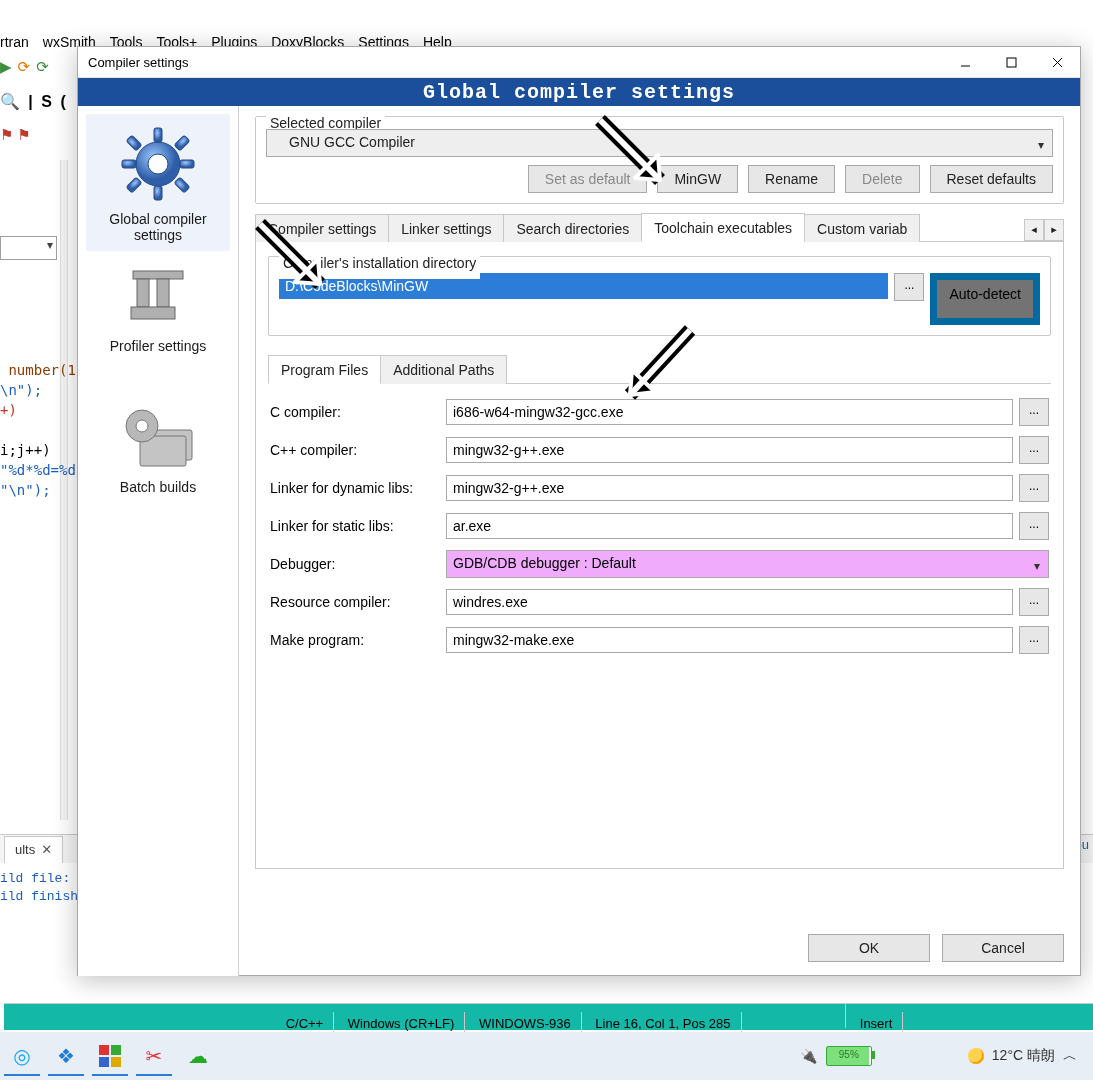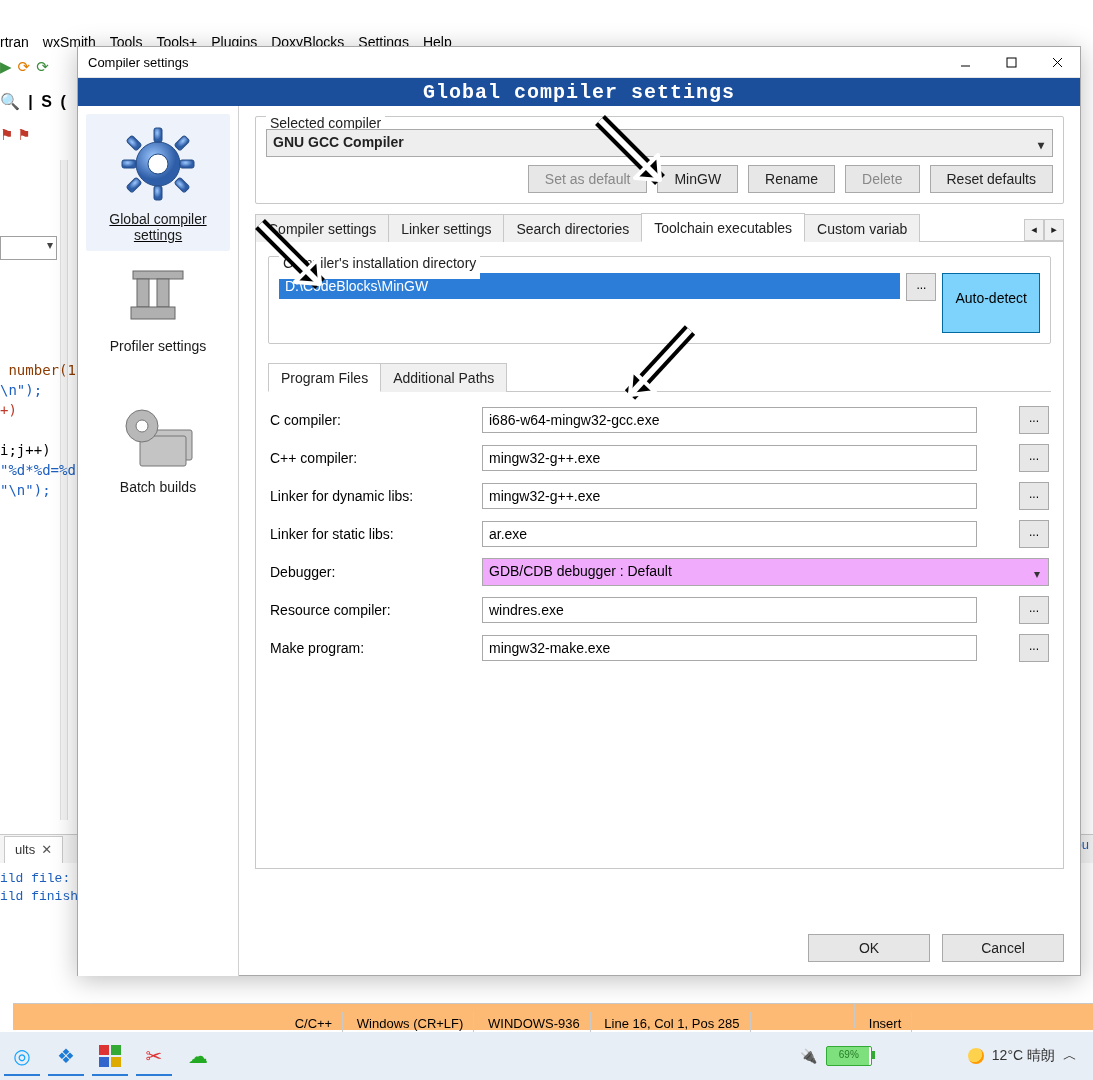--- a/index.html
+++ b/index.html
@@ -18,66 +18,66 @@
   .bg-code{position:absolute;left:0;top:360px;font-family:Consolas,monospace;font-size:14px;line-height:20px;white-space:pre;color:#000;}
   .bg-code .brown{color:#8b3a00;}
   .bg-code .red{color:#c0392b;}
   .bg-code .blue{color:#1d5fbf;}
   .bg-tabstrip{position:absolute;left:0;top:834px;right:0;height:28px;border-top:1px solid #c9c9c9;background:#f4f4f4;}
   .bg-tabstrip .tab{display:inline-block;height:26px;line-height:26px;padding:0 10px;border:1px solid #c9c9c9;border-bottom:none;background:#fff;margin-left:4px;color:#333;font-size:13px;}
   .bg-tabstrip .x{margin-left:6px;color:#555;}
   .bg-tabstrip .right{position:absolute;right:4px;top:2px;color:#1d5fbf;font-size:13px;}
   .bg-tabstrip .right .gear{color:#2b7dd8;margin-right:2px;}
   .bg-log{position:absolute;left:0;top:870px;font-family:Liberation Mono, monospace;font-size:13px;color:#1d5fbf;line-height:18px;}
-  .status{position:absolute;left:13px;top:1003px;right:0;height:26px;border-top:1px solid #c9c9c9;background:#fdba74;font-size:13px;}
+  .status{position:absolute;left:4px;top:1003px;right:0;height:26px;border-top:1px solid #c9c9c9;background:#14b8a6;font-size:13px;}
   .status .cell{display:inline-block;height:24px;line-height:24px;padding:0 10px;border-right:1px solid #c9c9c9;}
   .status .pad{width:268px;display:inline-block;}
   .taskbar{position:absolute;left:0;top:1032px;right:0;height:48px;background:#e8eef6;display:flex;align-items:center;}
   .taskbar .tb-item{width:44px;height:44px;display:flex;align-items:center;justify-content:center;font-size:20px;position:relative;}
   .taskbar .tb-item.active:after{content:"";position:absolute;left:4px;bottom:2px;right:4px;height:2px;background:#2b7dd8;}
   .taskbar .right-tray{margin-left:auto;display:flex;align-items:center;gap:8px;padding-right:16px;font-size:14px;color:#333;}
   .battery{display:inline-block;width:44px;height:18px;border:1px solid #3a3;border-radius:2px;position:relative;font-size:10px;line-height:16px;text-align:center;color:#2a7a2a;background:linear-gradient(to right,#7de07d 95%,#fff 95%);}
   .battery:after{content:"";position:absolute;right:-4px;top:4px;width:3px;height:8px;background:#3a3;}
   .sun{width:16px;height:16px;background:radial-gradient(circle at 40% 40%,#ffd24d 55%,#ff9b00 58%);border-radius:50%;display:inline-block;}
   
   .dialog{position:absolute;left:77px;top:46px;width:1002px;height:928px;background:#fff;border:1px solid #a8a8a8;box-shadow:0 4px 24px rgba(0,0,0,.25);}
   .titlebar{height:30px;display:flex;align-items:center;padding-left:10px;font-size:13px;color:#000;background:#fff;border-bottom:1px solid #e5e5e5;}
   .titlebar .wbtns{margin-left:auto;display:flex;}
   .wb{width:46px;height:30px;display:flex;align-items:center;justify-content:center;color:#000;}
   .wb svg{width:11px;height:11px;}
   .banner{height:28px;background:#1b4f9c;color:#fff;display:flex;align-items:center;justify-content:center;font-family:"Courier New",monospace;font-size:20px;font-weight:bold;letter-spacing:1px;}
   .dbody{display:flex;height:calc(928px - 30px - 28px);}
   .navcol{width:160px;border-right:1px solid #d0d0d0;padding:8px 0;text-align:center;background:#fff;}
   .navitem{padding:10px 4px 8px;margin:0 8px;border-radius:2px;}
-  .navitem.sel{background:#eef3fb;text-decoration:underline;}
+  .navitem.sel{background:#eef3fb;}
   .navitem .lbl{font-size:14px;color:#1a1a1a;display:block;margin-top:4px;line-height:16px;}
   .navicon{margin:0 auto;}
   .main{flex:1;padding:10px 16px 10px 16px;position:relative;}
   .group{border:1px solid #c8c8c8;border-radius:2px;padding:12px 10px 10px;position:relative;margin-bottom:8px;}
   .group > .legend{position:absolute;top:-10px;left:10px;background:#fff;padding:8px 4px;font-size:14px;color:#222;}
-  .combo{flex:1;height:26px;border:1px solid #a9a9a9;background:#eee;position:relative;padding-left:6px;font-size:14px;line-height:24px;color:#222;font-weight:bold;}
+  .combo{flex:1;height:26px;border:1px solid #a9a9a9;background:#eee;position:relative;padding-left:22px;font-size:14px;line-height:24px;color:#222;}
   .combo:after{content:"▾";position:absolute;right:8px;top:3px;font-size:12px;color:#333;}
   .btn{height:26px;padding:0 16px;border:1px solid #a9a9a9;background:#e7e7e7;font-size:14px;color:#222;display:inline-flex;align-items:center;justify-content:center;}
   .btn.dis{color:#888;}
   .btnrow{display:flex;gap:10px;margin-top:8px;justify-content:flex-end;}
   .btnrow .spacer{width:140px;}
   .tabs{display:flex;align-items:flex-end;border-bottom:1px solid #c8c8c8;margin-top:6px;}
   .tab{padding:6px 12px 5px;border:1px solid #c8c8c8;border-bottom:none;background:#f0f0f0;font-size:14px;color:#222;margin-right:-1px;position:relative;top:1px;}
   .tab.active{background:#fff;border-bottom:1px solid #fff;z-index:2;}
   .tab-scroller{margin-left:auto;display:flex;}
   .tab-scroller .sb{width:18px;height:20px;border:1px solid #c8c8c8;background:#f0f0f0;font-size:11px;line-height:18px;text-align:center;color:#222;}
   .tabbody{border:1px solid #c8c8c8;border-top:none;padding:14px 12px 12px;min-height:600px;}
   .instdir-row{display:flex;gap:6px;margin-top:4px;}
   .tinput{height:24px;border:1px solid #2b7dd8;padding:0 5px;font-size:14px;font-family:inherit;color:#000;}
   .tinput.sel{background:#2b7dd8;color:#fff;}
   .boxbtn{width:28px;height:26px;border:1px solid #a9a9a9;background:#e7e7e7;font-size:12px;line-height:22px;text-align:center;}
-  .autobtn{height:26px;padding:16px 12px;border:1px solid #0369a1;background:#7dd3fc;font-size:14px;}
+  .autobtn{height:26px;padding:6px 12px;border:7px solid #0369a1;background:#737373;font-size:14px;}
   .note{color:#b00020;font-size:14px;margin-top:4px;margin-left:2px;}
   .subtabs{display:flex;margin-top:18px;border-bottom:1px solid #c8c8c8;}
-  .formrow{display:flex;align-items:center;margin-top:10px;gap:36px;}
+  .formrow{display:flex;align-items:center;margin-top:10px;}
   .formrow .flab{width:176px;font-size:14px;color:#000;}
   .formrow .finput{flex:1;height:24px;border:1px solid #a9a9a9;padding:0 6px;font-size:14px;color:#000;background:#fff;}
   .formrow .fcombo{flex:1;height:26px;border:1px solid #a9a9a9;background:#f0abfc;padding:0 6px;font-size:14px;line-height:24px;position:relative;}
   .formrow .fcombo:after{content:"▾";position:absolute;right:8px;top:3px;font-size:12px;color:#333;}
   .formrow .dots{width:28px;height:26px;border:1px solid #a9a9a9;background:#e7e7e7;font-size:12px;line-height:22px;text-align:center;margin-left:6px;}
   .dlg-footer{position:absolute;right:16px;bottom:14px;display:flex;gap:12px;}
   .dlg-footer .btn{width:88px;justify-content:center;}
   
   .arrow{position:absolute;z-index:50;}
   .arrow svg{display:block;}
@@ -131,21 +131,21 @@
         <rect x="0" y="0" width="10" height="10" fill="#d33"></rect>
         <rect x="12" y="0" width="10" height="10" fill="#3a3"></rect>
         <rect x="0" y="12" width="10" height="10" fill="#36c"></rect>
         <rect x="12" y="12" width="10" height="10" fill="#da0"></rect>
       </svg>
   </div>
   <div class="tb-item active" style="color:#d33;">✂</div>
   <div class="tb-item" style="color:#2a2;">☁</div>
   <div class="right-tray">
     <span>🔌</span>
-    <span class="battery">69%</span>
+    <span class="battery">95%</span>
     <span style="width:80px;"></span>
     <span class="sun"></span>
     <span>12°C 晴朗</span>
     <span>︿</span>
   </div>
 </div>
 
 <div class="dialog">
   <div class="titlebar">
     <span>Compiler settings</span>

